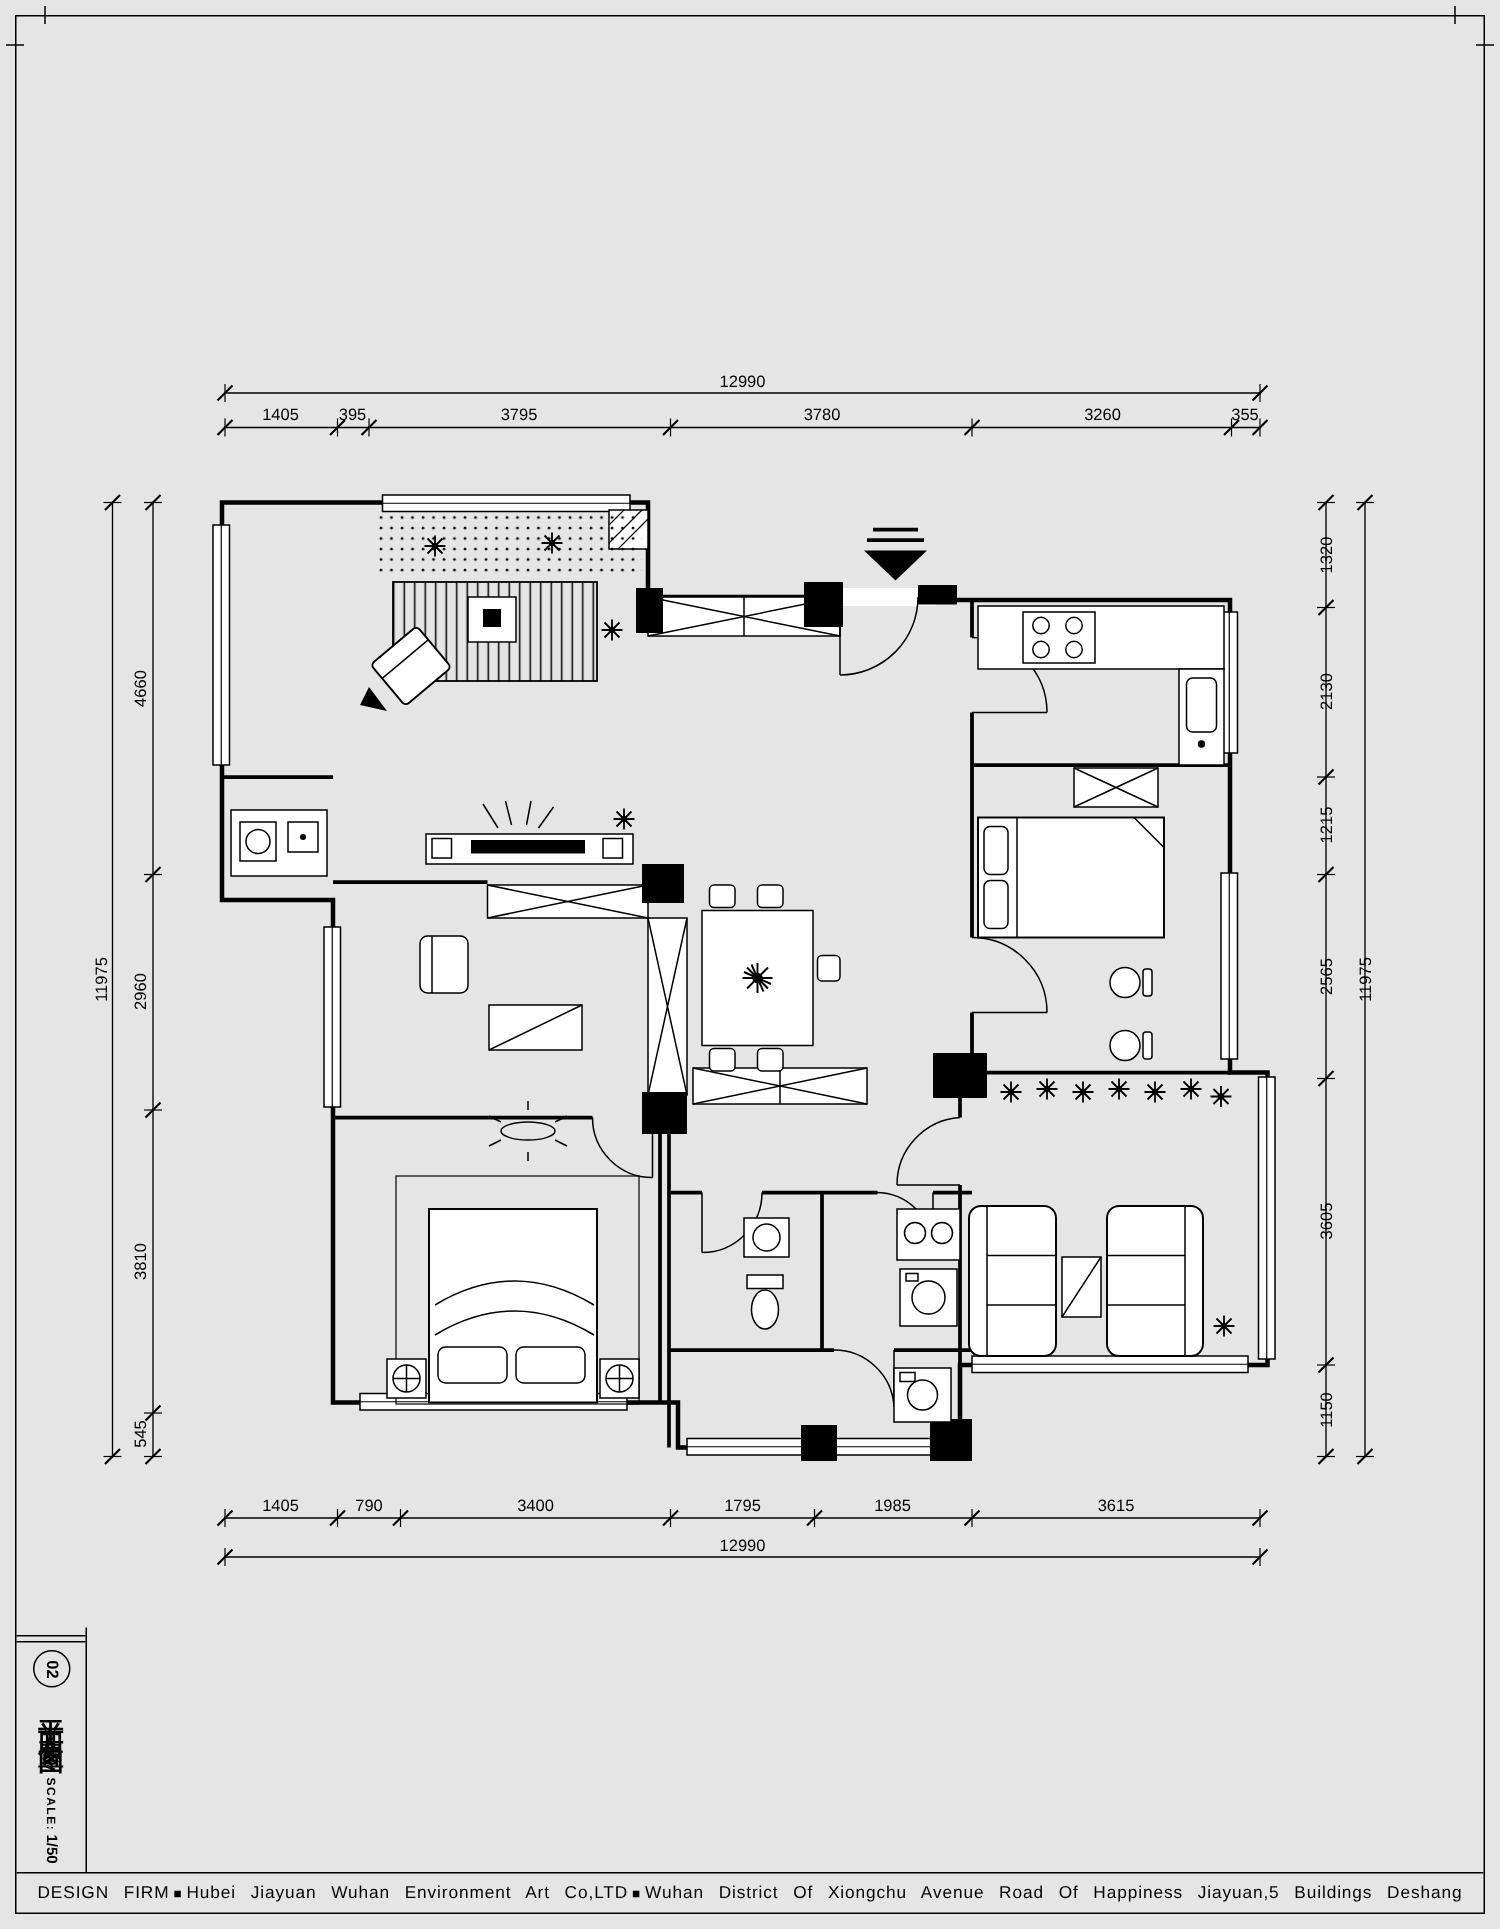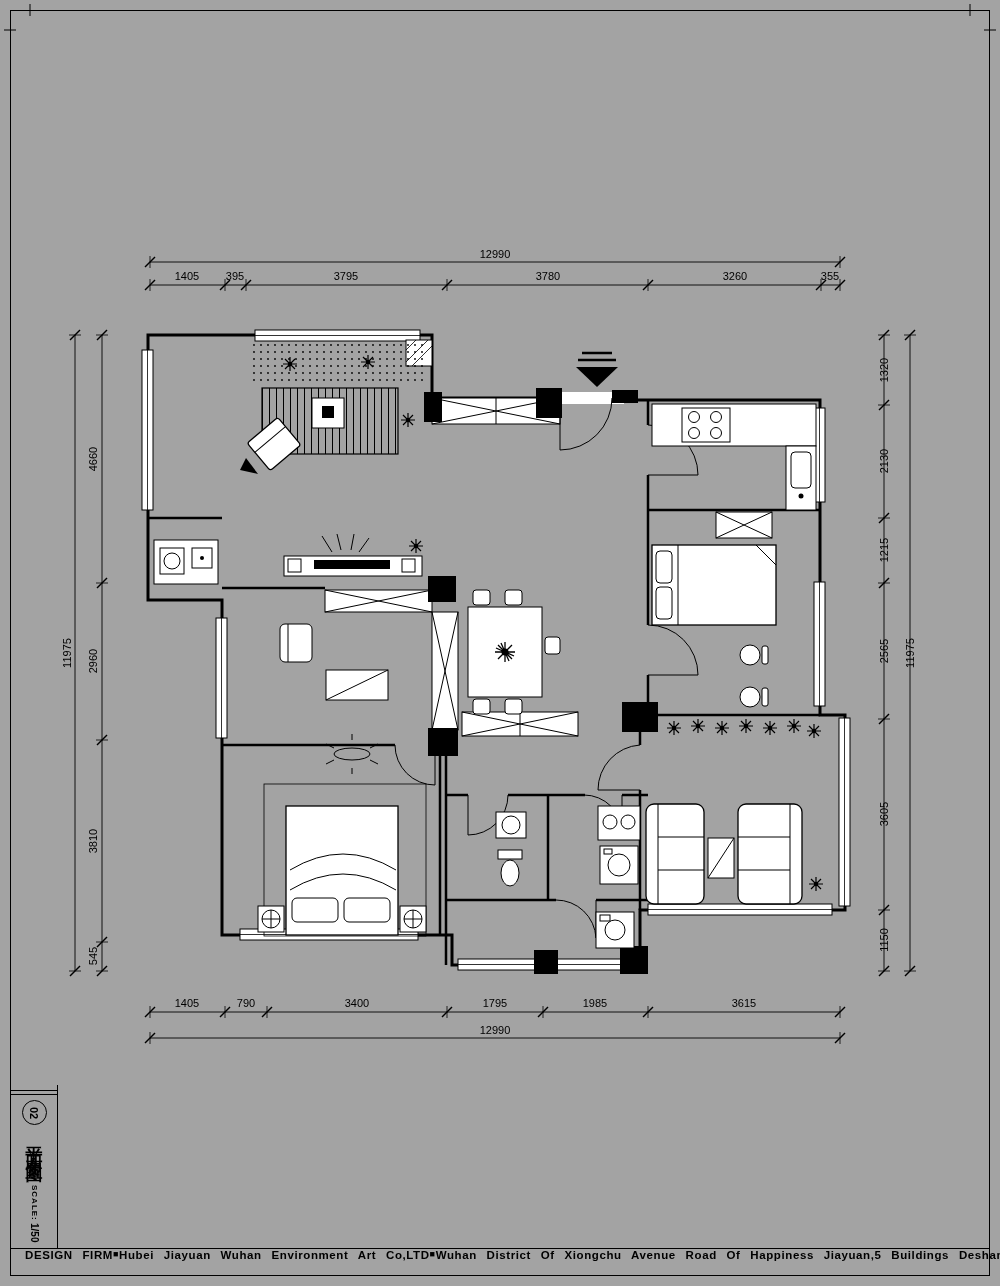--- a/index.html
+++ b/index.html
@@ -1,37 +1,37 @@
 <!DOCTYPE html>
 <html><head>
 <meta charset="utf-8">
 <style>
   html,body{margin:0;padding:0;background:#fff;}
-  .page{position:relative;width:1000px;height:1286px;background:#a3a3a3;font-family:"Liberation Sans",sans-serif;overflow:hidden;}
+  .page{position:relative;width:1000px;height:1286px;background:#e5e5e5;font-family:"Liberation Sans",sans-serif;overflow:hidden;}
   .outer-border{position:absolute;left:10px;top:10px;right:10px;bottom:10px;border:1.6px solid #000;pointer-events:none;}
   svg text{font-family:"Liberation Sans",sans-serif;}
   .dt{font-size:11px;fill:#000;text-anchor:middle;}
   .w3{stroke:#000;stroke-width:3;fill:none;}
   .w25{stroke:#000;stroke-width:2.5;fill:none;}
   .w1{stroke:#000;stroke-width:1;fill:none;}
   .w08{stroke:#000;stroke-width:0.8;fill:none;}
   .fw{fill:#fff;stroke:#000;stroke-width:1;}
   .fw12{fill:#fff;stroke:#000;stroke-width:1.3;}
   .blk{fill:#000;stroke:none;}
   .dimln{stroke:#000;stroke-width:0.9;fill:none;}
   
   .title-strip{position:absolute;left:11px;top:1085px;width:47px;height:163px;border-right:1.6px solid #000;display:flex;flex-direction:column;align-items:center;box-sizing:border-box;padding-top:5px;}
   .strip-rule{width:100%;height:5px;border-top:1.6px solid #000;border-bottom:1px solid #000;box-sizing:border-box;margin-bottom:5px;}
   .sheet-badge{width:23px;height:23px;border:1.6px solid #000;border-radius:50%;display:flex;align-items:center;justify-content:center;flex:none;}
   .sheet-badge span{font-weight:bold;font-size:11px;transform:rotate(90deg);display:block;}
   .vtitle{writing-mode:vertical-rl;text-orientation:upright;font-weight:bold;font-size:17px;letter-spacing:5px;margin-top:8px;}
   .scale-lbl{margin-top:auto;writing-mode:vertical-rl;font-weight:bold;font-size:8px;letter-spacing:1px;}
   .scale-val{writing-mode:vertical-rl;font-weight:bold;font-size:10px;margin-top:2px;margin-bottom:6px;}
   
-  .footer{position:absolute;left:11px;right:11px;bottom:11px;height:27px;border-top:1.6px solid #000;display:flex;justify-content:space-between;padding:0 14px;box-sizing:border-box;font-weight:bold;font-size:11.5px;letter-spacing:0.6px;word-spacing:6px;white-space:nowrap;}
+  .footer{position:absolute;left:11px;right:11px;bottom:11px;height:27px;border-top:1.6px solid #000;display:flex;align-items:center;justify-content:space-between;padding:0 14px;box-sizing:border-box;font-weight:normal;font-size:11.5px;letter-spacing:0.6px;word-spacing:6px;white-space:nowrap;}
   .footer .sep{font-size:9px;}
 </style>
 </head>
 <body>
 
 <div class="page">
   <div class="outer-border"></div>
 
   <svg viewBox="0 0 1000 1286" width="1000" height="1286" style="position:absolute;left:0;top:0;" xmlns="http://www.w3.org/2000/svg">
     <defs>

